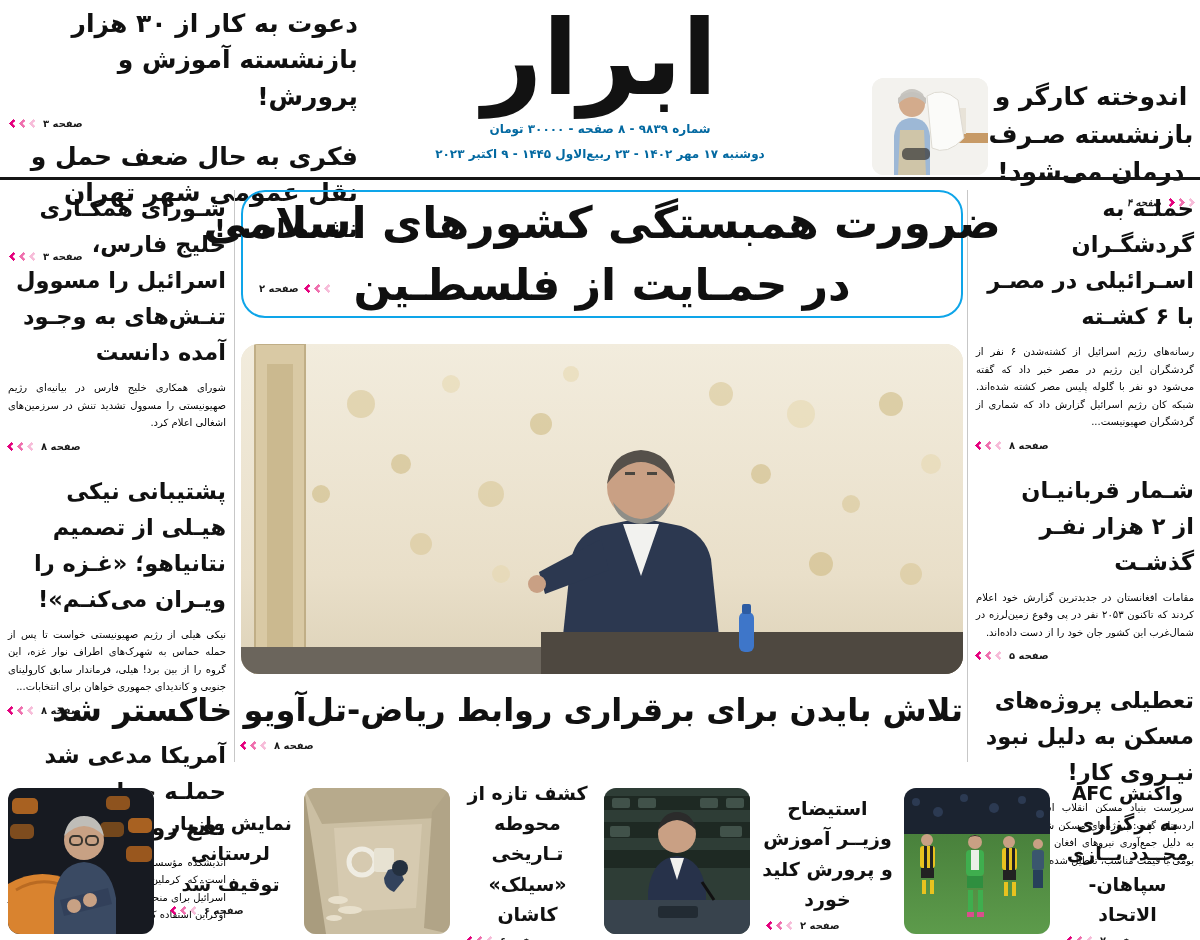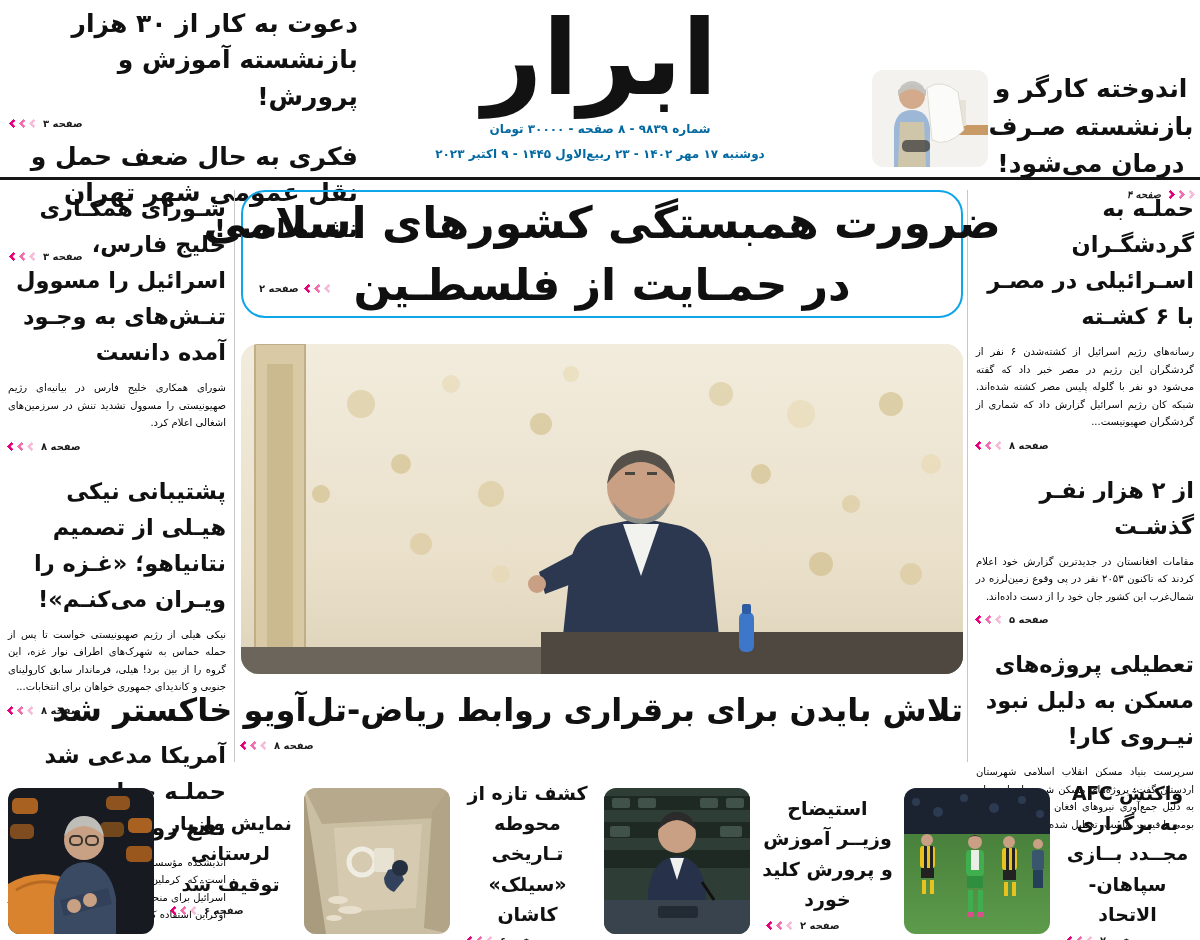--- a/index.html
+++ b/index.html
@@ -21,21 +21,21 @@
 
   .tl-block { position:absolute; top:6px; left:10px; width:348px; }
   .tl-art { margin-bottom:10px; }
   .tl-title { font-size:25px; font-weight:bold; line-height:1.45; text-align:right; letter-spacing:-0.5px; }
   .tl-art .marker { margin-top:3px; justify-content:flex-start; }
 
   .mast { position:absolute; top:0; left:402px; width:396px; text-align:center; }
   .logo { font-size:104px; font-weight:bold; line-height:1.12; letter-spacing:1px; color:#121212; }
   .mast-info { font-size:12px; font-weight:bold; color:#0369a1; line-height:1.9; margin-top:2px; }
 
-  .tr-block { position:absolute; top:70px; right:6px; width:322px; display:flex; direction:ltr; }
+  .tr-block { position:absolute; top:78px; right:6px; width:322px; display:flex; direction:ltr; }
   .tr-photo { width:116px; height:97px; border-radius:12px; overflow:hidden; flex:none; background:#f0efec; }
   .tr-text { flex:1; direction:rtl; }
   .tr-title { font-size:25px; font-weight:bold; line-height:1.5; text-align:center; letter-spacing:-0.5px; }
   .tr-text .marker { margin-top:6px; justify-content:flex-end;font-style:italic; }
 
   
   .vline { position:absolute; top:190px; height:572px; width:1px; background:#c7c7c7; }
   .vl-left { left:234px; }
   .vl-right { right:232px; }
 
@@ -182,20 +182,21 @@
         <span class="chevs">
             <span class="chev c1"></span>
             <span class="chev c2"></span>
             <span class="chev c3"></span>
           </span>
         <span class="pg">صفحه ۸</span>
       </div>
     </div>
     <div class="art">
       <div class="art-title">
+        <span class="tline">شـمار قربانیـان</span>
         <span class="tline">از ۲ هزار نفـر گذشـت</span>
       </div>
       <div class="art-body">مقامات افغانستان در جدیدترین گزارش خود اعلام کردند که تاکنون ۲۰۵۳ نفر در پی وقوع زمین‌لرزه در شمال‌غرب این کشور جان خود را از دست داده‌اند.</div>
       <div class="marker">
         <span class="chevs">
             <span class="chev c1"></span>
             <span class="chev c2"></span>
             <span class="chev c3"></span>
           </span>
         <span class="pg">صفحه ۵</span>

